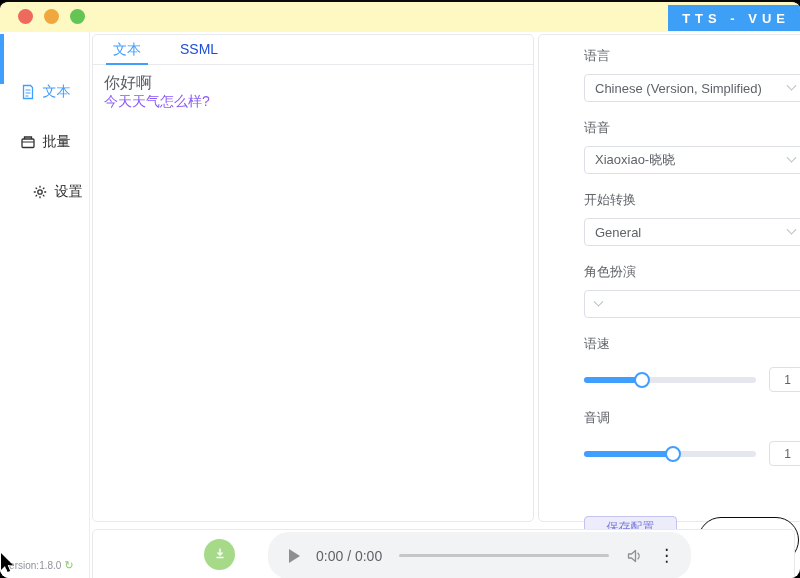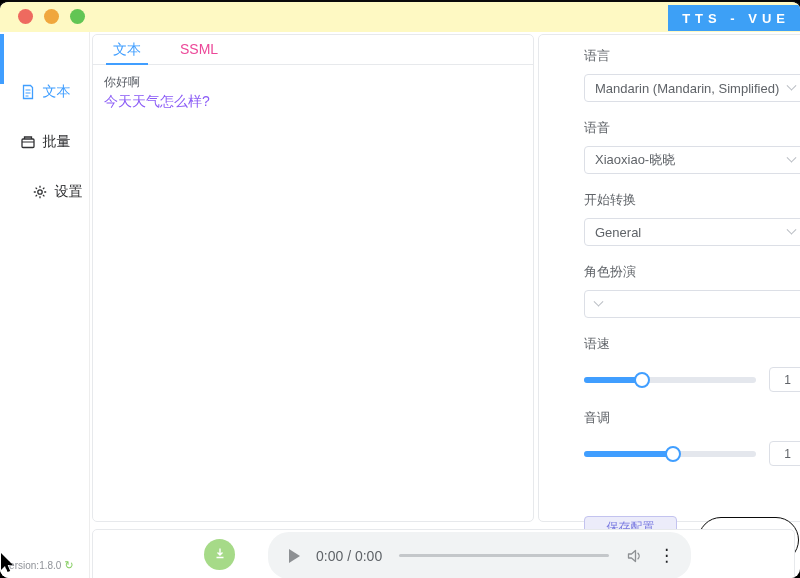--- a/index.html
+++ b/index.html
@@ -32,25 +32,25 @@
   .refresh { color:#85ce61; font-size:11px; cursor:pointer; }
 
   
   .card { position:absolute; background:#fff; border:1px solid #e7e9ec; border-radius:5px; }
   .main-card  { left:92px;  top:32px;  width:442px; height:488px; }
   .right-card { left:538px; top:32px;  width:278px; height:488px;padding-left:37px; }
   .bottom-card{ left:92px;  top:527px; width:703px; height:60px; }
 
   
   .tabs { display:flex; height:30px; border-bottom:1px solid #e7e9ec; padding-left:13px; }
-  .tab { height:30px; line-height:28px; font-size:14px; color:#ec4899; padding:0 6px;
+  .tab { height:30px; line-height:28px; font-size:14px; color:#1d4ed8; padding:0 6px;
     margin-right:26px; cursor:pointer; text-align:center; min-width:42px; }
   .tab.active { color:#409eff; border-bottom:2px solid #409eff; }
   .text-area { padding:9px 11px; cursor:text; height:calc(100% - 30px); }
-  .tline1 { font-size:12px; color:#5a5e66; line-height:17px; }
+  .tline1 { font-size:16px; color:#5a5e66; line-height:17px; }
   .tline2 { font-size:14px; color:#8b5cf6; line-height:20px; }
 
   
   .rc { padding:10px 9px 0 8px; }
   .flabel { display:block; font-size:13px; color:#5f6368; margin:0 0 9px 0; }
   .group { margin-top:17px; }
   .group.first { margin-top:2px; }
   .selbox { height:28px; border:1px solid #dcdfe6; border-radius:4px; background:#fff;
     display:flex; align-items:center; padding:0 10px; cursor:pointer; }
   .selbox .selval { flex:1; font-size:13px; color:#5f6368; white-space:nowrap; overflow:hidden; }
@@ -149,21 +149,21 @@
       <div class="tline2">今天天气怎么样?</div>
     </div>
   </div>
 
   <div class="card right-card">
     <div class="rc">
 
       <div class="group first">
         <span class="flabel">语言</span>
         <div class="selbox">
-          <span class="selval">Mandarin (Mandarin, Simplified)</span>
+          <span class="selval">Chinese (Version, Simplified)</span>
           <span class="chev"></span>
         </div>
       </div>
 
       <div class="group">
         <span class="flabel">语音</span>
         <div class="selbox">
           <span class="selval">Xiaoxiao-晓晓</span>
           <span class="chev"></span>
         </div>

